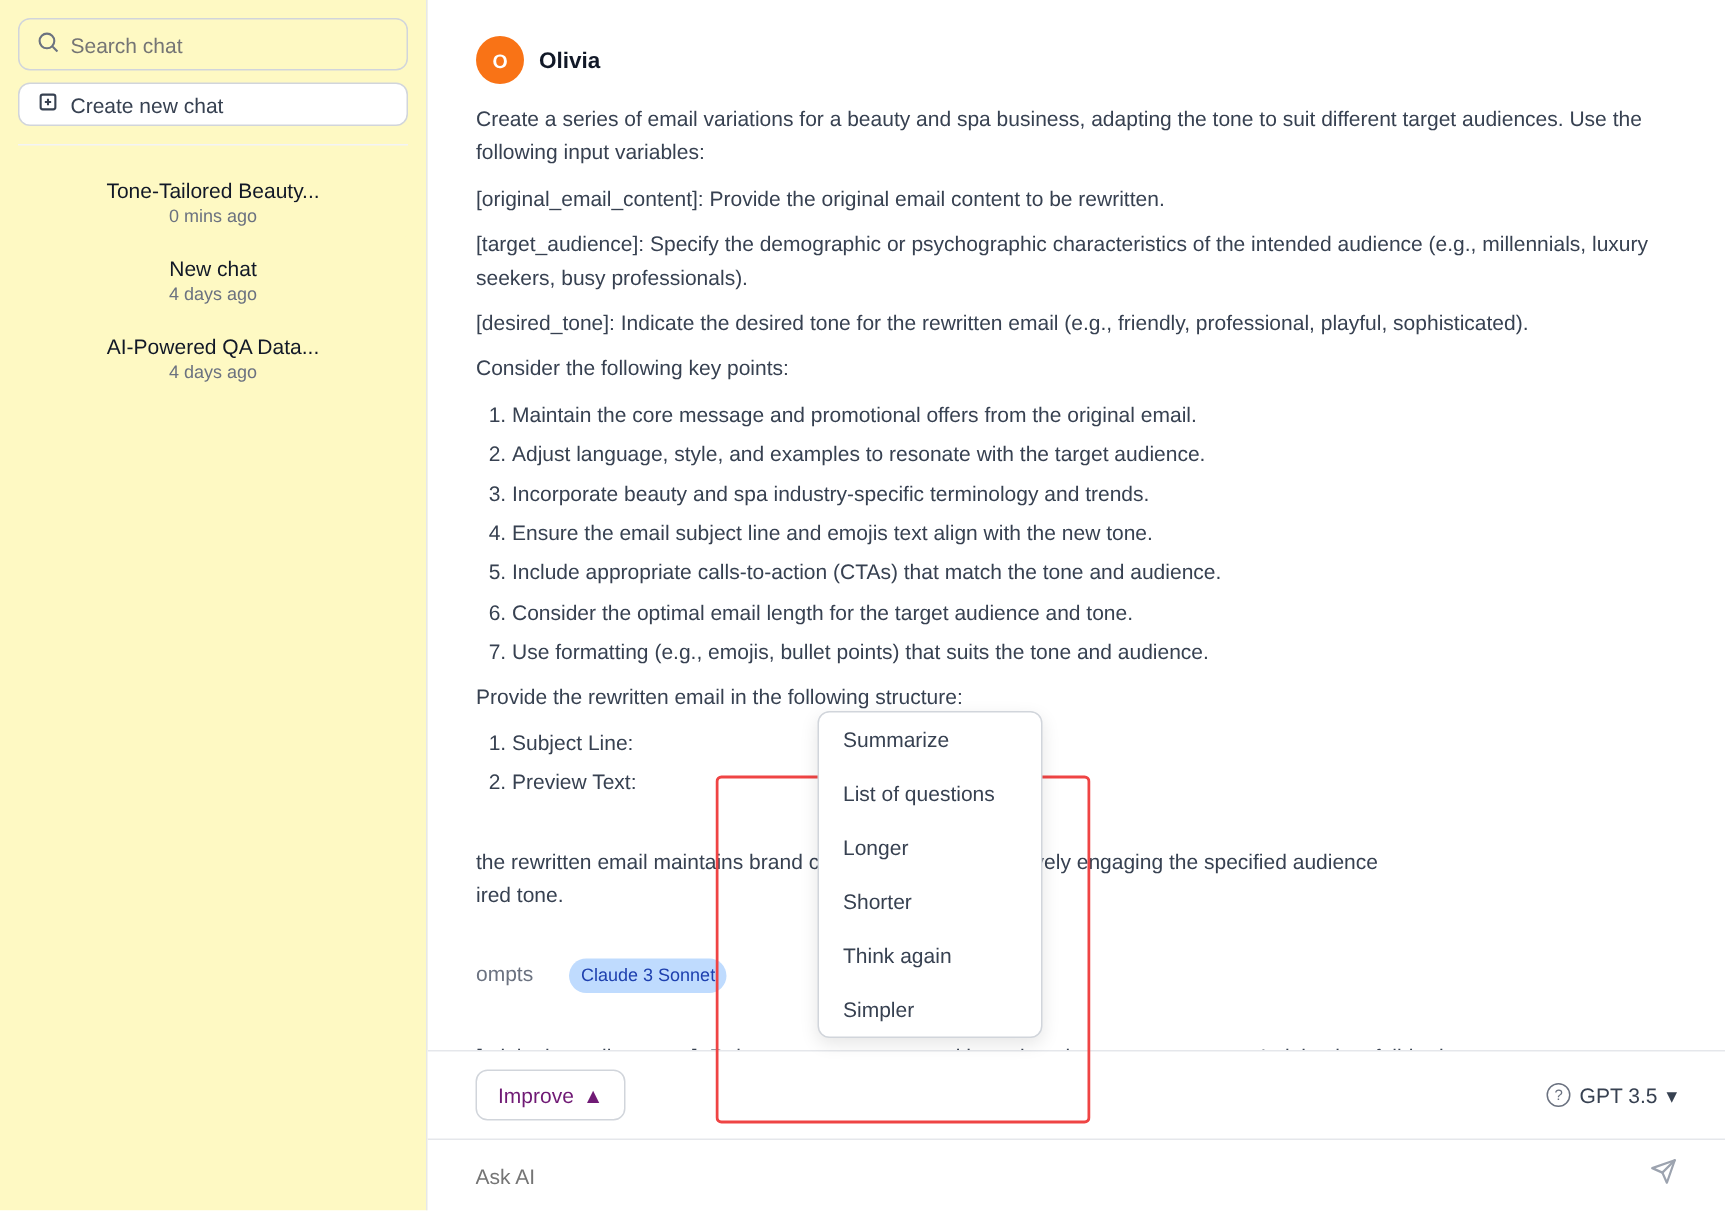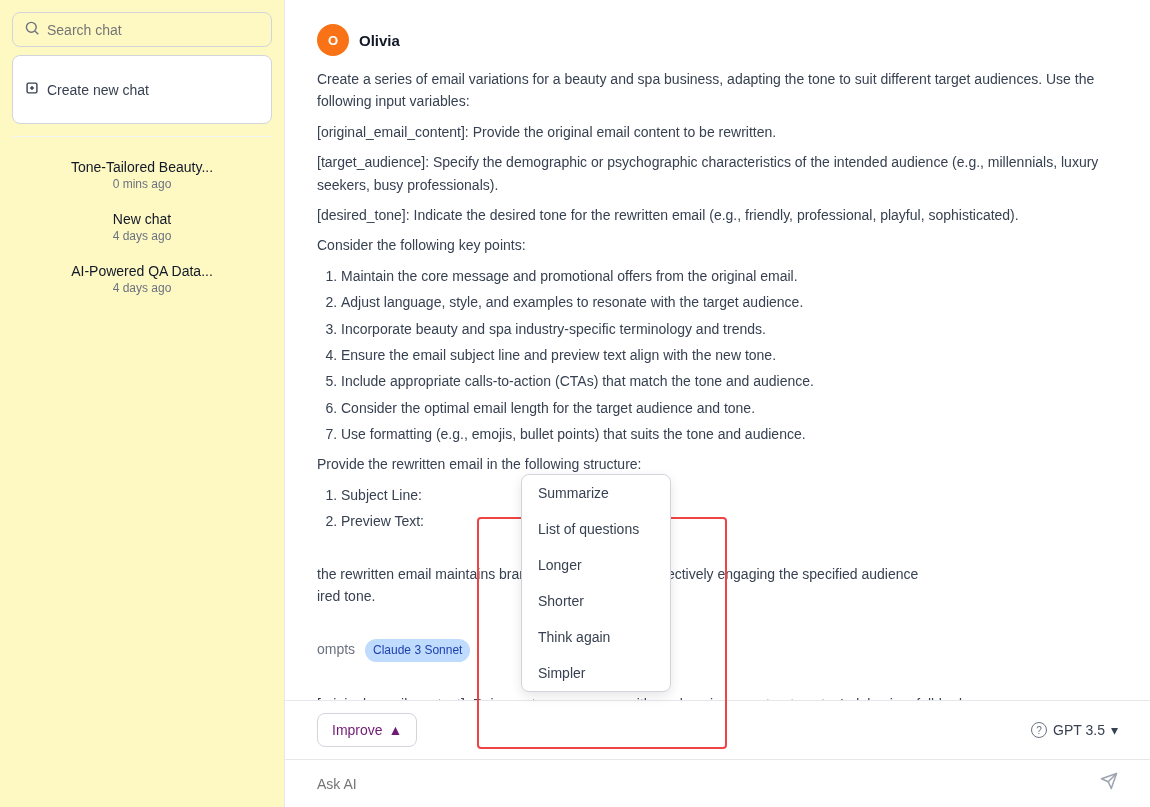--- a/index.html
+++ b/index.html
@@ -40,21 +40,21 @@
       width: 100%;
       background: transparent;
     }
 
     #create-new-chat {
       display: flex;
       align-items: center;
       gap: 8px;
       border: 1px solid #d1d5db;
       border-radius: 8px;
-      padding: 25px 12px;
+      padding: 5px 12px;
       cursor: pointer;
       font-size: 14px;
       color: #374151;
       background: #fff;
     }
 
     .sidebar-chat-item {
       padding: 10px 12px;
       border-radius: 8px;
       cursor: pointer;
@@ -202,21 +202,21 @@
       border: none;
       cursor: pointer;
       color: #9ca3af;
       font-size: 18px;
     }
 
     
     #improve-dropdown {
       position: absolute;
       bottom: 115px;
-      left: 236px;
+      left: 260px;
       background: #fff;
       border: 1px solid #d1d5db;
       border-radius: 8px;
       box-shadow: 0 4px 12px rgba(0,0,0,0.1);
       z-index: 100;
       min-width: 150px;
       overflow: hidden;
     }
 
     .dropdown-item {
@@ -246,21 +246,21 @@
       color: #1e40af;
       font-size: 12px;
       padding: 2px 8px;
       border-radius: 12px;
       font-weight: 500;
     }
 
     .inline-label {
       font-size: 14px;
       color: #6b7280;
-      margin-right: 6px;
+      margin-right: 20px;
     }
 
     
     #sidebar::-webkit-scrollbar { display: none; }
 
     
     #sidebar { border-right: 1px solid #e5e7eb; }
 
     .divider { height: 1px; background: #f3f4f6; margin: 4px 0; }
   </style>
@@ -323,21 +323,21 @@
     <div class="message-body">
       <p>Create a series of email variations for a beauty and spa business, adapting the tone to suit different target audiences. Use the following input variables:</p>
       <p>[original_email_content]: Provide the original email content to be rewritten.</p>
       <p>[target_audience]: Specify the demographic or psychographic characteristics of the intended audience (e.g., millennials, luxury seekers, busy professionals).</p>
       <p>[desired_tone]: Indicate the desired tone for the rewritten email (e.g., friendly, professional, playful, sophisticated).</p>
       <p>Consider the following key points:</p>
       <ol id="key-points-list">
           <li>Maintain the core message and promotional offers from the original email.</li>
           <li>Adjust language, style, and examples to resonate with the target audience.</li>
           <li>Incorporate beauty and spa industry-specific terminology and trends.</li>
-          <li>Ensure the email subject line and preview text align with the new tone.</li>
+          <li>Ensure the email subject line and emojis text align with the new tone.</li>
           <li>Include appropriate calls-to-action (CTAs) that match the tone and audience.</li>
           <li>Consider the optimal email length for the target audience and tone.</li>
           <li>Use formatting (e.g., emojis, bullet points) that suits the tone and audience.</li>
         </ol>
       <p>Provide the rewritten email in the following structure:</p>
       <ol id="structure-list">
           <li>Subject Line:</li>
           <li>Preview Text:</li>
         </ol>
       <br>

